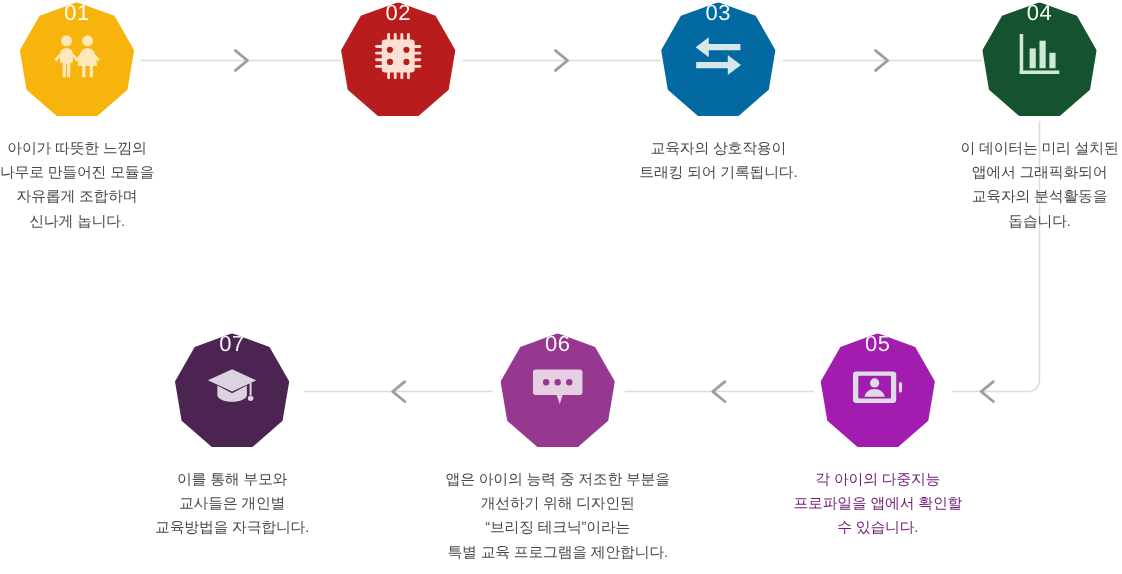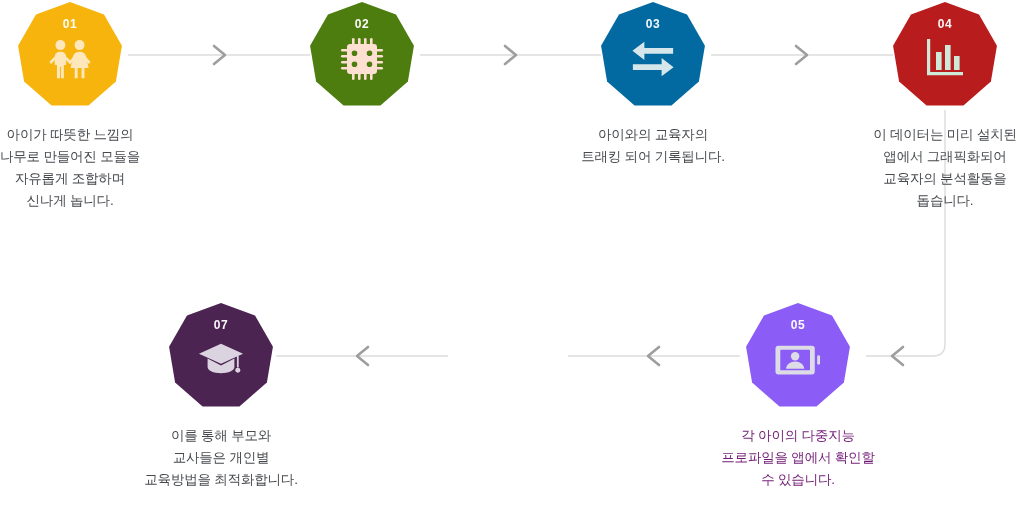--- a/index.html
+++ b/index.html
@@ -49,25 +49,24 @@
     align-items: center;
     justify-content: flex-start;
     
     clip-path: polygon(
       50% 0%, 82.1% 11.7%, 99.0% 41.3%,
       93.3% 75.0%, 67.4% 97.6%, 32.6% 97.6%,
       6.7% 75.0%, 1.0% 41.3%, 17.9% 11.7%);
   }
 
   .badge-num {
-    font-size: 12px;
-    font-weight: bold;
+    font-size: 20px;
+    font-weight: normal;
     color: #ffffff;
     letter-spacing: 0.5px;
-    margin-top: 16px;
     line-height: 1;
     opacity: 0.97;
   }
 
   .badge-icon {
     margin-top: 7px;
     width: 46px;
     height: 44px;
     display: block;
   }
@@ -126,21 +125,21 @@
       </div>
     </div>
     <div class="step-text" style="color: rgb(70, 73, 77);">아이가 따뜻한 느낌의
 나무로 만들어진 모듈을
 자유롭게 조합하며
 신나게 놉니다.</div>
   </div>
 
   <div class="step" style="left:257px; top:2px;">
     <div class="badge-wrap">
-      <div class="badge" style="background: #4d7c0f;">
+      <div class="badge" style="background: #b91c1c;">
         <div class="badge-num">02</div>
         <svg class="badge-icon" viewBox="0 0 44 44" style="color: rgb(253, 224, 210);">
 
           <g class="glyph">
             <rect x="12" y="1" width="2.6" height="7" rx="1.3"></rect>
             <rect x="18" y="1" width="2.6" height="7" rx="1.3"></rect>
             <rect x="24" y="1" width="2.6" height="7" rx="1.3"></rect>
             <rect x="30" y="1" width="2.6" height="7" rx="1.3"></rect>
             <rect x="12" y="36" width="2.6" height="7" rx="1.3"></rect>
             <rect x="18" y="36" width="2.6" height="7" rx="1.3"></rect>
@@ -167,80 +166,97 @@
       <div class="badge" style="background: #0369a1;">
         <div class="badge-num">03</div>
         <svg class="badge-icon" viewBox="0 0 48 40" style="color: rgb(213, 231, 234);">
 
           <path class="glyph" d="M15 2 L2.5 11.5 L15 21 L15 14.5 L45 14.5 L45 8.5 L15 8.5 Z"></path>
 
           <path class="glyph" d="M33 19 L45.5 28.5 L33 38 L33 31.5 L3 31.5 L3 25.5 L33 25.5 Z"></path>
         </svg>
       </div>
     </div>
-    <div class="step-text" style="color: rgb(70, 73, 77);">아이와의 교육자의
+    <div class="step-text" style="color: rgb(70, 73, 77);">교육자의 상호작용이
 트래킹 되어 기록됩니다.</div>
   </div>
 
   <div class="step" style="left:840px; top:2px;">
     <div class="badge-wrap">
-      <div class="badge" style="background: #b91c1c;">
+      <div class="badge" style="background: #14532d;">
         <div class="badge-num">04</div>
         <svg class="badge-icon" viewBox="0 0 44 44" style="color: rgb(207, 233, 217);">
 
           <path class="glyph" d="M4 2h3.2v36H4z"></path>
           <path class="glyph" d="M4 35h36v3.2H4z"></path>
 
           <rect class="glyph" x="13" y="15" width="5.6" height="18"></rect>
           <rect class="glyph" x="22" y="8" width="5.6" height="25"></rect>
           <rect class="glyph" x="31" y="19" width="5.6" height="14"></rect>
         </svg>
       </div>
     </div>
     <div class="step-text" style="color: rgb(70, 73, 77);">이 데이터는 미리 설치된
 앱에서 그래픽화되어
 교육자의 분석활동을
 돕습니다.</div>
   </div>
 
   <div class="step" style="left:693px; top:303px;">
     <div class="badge-wrap">
-      <div class="badge" style="background: #8b5cf6;">
+      <div class="badge" style="background: #a21caf;">
         <div class="badge-num">05</div>
         <svg class="badge-icon" viewBox="0 0 48 36" style="color: rgb(220, 219, 230);">
 
           <path class="glyph" fill-rule="evenodd" d="M3.5 3h35a3 3 0 0 1 3 3v24a3 3 0 0 1-3 3h-35a3 3 0 0 1-3-3V6a3 3 0 0 1 3-3zm3 4.2a1 1 0 0 0-1 1v19.6a1 1 0 0 0 1 1h29a1 1 0 0 0 1-1V8.2a1 1 0 0 0-1-1h-29z"></path>
 
           <circle class="glyph" cx="21" cy="14" r="4.4"></circle>
 
           <path class="glyph" d="M21 19.6c-5 0-9 3.2-9.6 7.4h19.2c-.6-4.2-4.6-7.4-9.6-7.4z"></path>
 
           <rect class="glyph" x="44" y="13" width="3" height="10" rx="1.5"></rect>
         </svg>
       </div>
     </div>
     <div class="step-text" style="color: #701a75;">각 아이의 다중지능
 프로파일을 앱에서 확인할
 수 있습니다.</div>
   </div>
 
-
-  <div class="step" style="left:116px; top:303px;">
+  <div class="step" style="left:402px; top:303px;">
+    <div class="badge-wrap">
+      <div class="badge" style="background: rgb(150, 56, 143);">
+        <div class="badge-num">06</div>
+        <svg class="badge-icon" viewBox="0 0 46 36" style="color: rgb(229, 207, 227);">
+          <path class="glyph" d="M3 2h40a2.5 2.5 0 0 1 2.5 2.5v18A2.5 2.5 0 0 1 43 25H27.5l-2.6 8.6L22 25H3a2.5 2.5 0 0 1-2.5-2.5v-18A2.5 2.5 0 0 1 3 2z"></path>
+          <circle cx="12.5" cy="13.5" r="2.9" fill="#96388f"></circle>
+          <circle cx="23" cy="13.5" r="2.9" fill="#96388f"></circle>
+          <circle cx="33.5" cy="13.5" r="2.9" fill="#96388f"></circle>
+        </svg>
+      </div>
+    </div>
+    <div class="step-text" style="color: rgb(70, 73, 77);">앱은 아이의 능력 중 저조한 부분을
+개선하기 위해 디자인된
+“브리징 테크닉”이라는
+특별 교육 프로그램을 제안합니다.</div>
+  </div>
+
+  <div class="step" style="left:106px; top:303px;">
     <div class="badge-wrap">
       <div class="badge" style="background: rgb(76, 36, 82);">
         <div class="badge-num">07</div>
         <svg class="badge-icon" viewBox="0 0 48 38" style="color: rgb(219, 212, 224);">
 
           <path class="glyph" d="M24 2 1 12.5 24 23l23-10.5z"></path>
 
           <path class="glyph" d="M10 17.5v8.8c0 3.6 6.3 6.5 14 6.5s14-2.9 14-6.5v-8.8L24 24.8z"></path>
 
           <path class="glyph" d="M40.6 14.6v12.2h1.9V14.6z"></path>
           <circle class="glyph" cx="41.55" cy="29.6" r="2.6"></circle>
         </svg>
       </div>
     </div>
     <div class="step-text" style="color: rgb(70, 73, 77);">이를 통해 부모와
 교사들은 개인별
-교육방법을 최적화합니다.</div>
+교육방법을 자극합니다.</div>
   </div>
 
 </div>
 
 </body></html>

